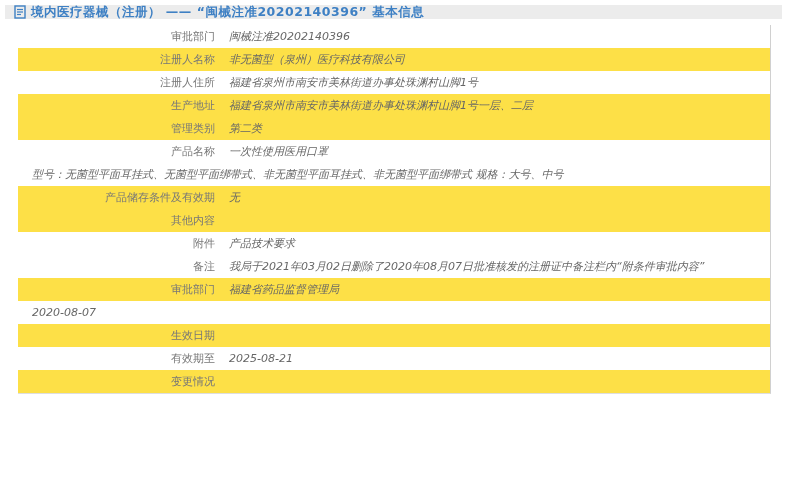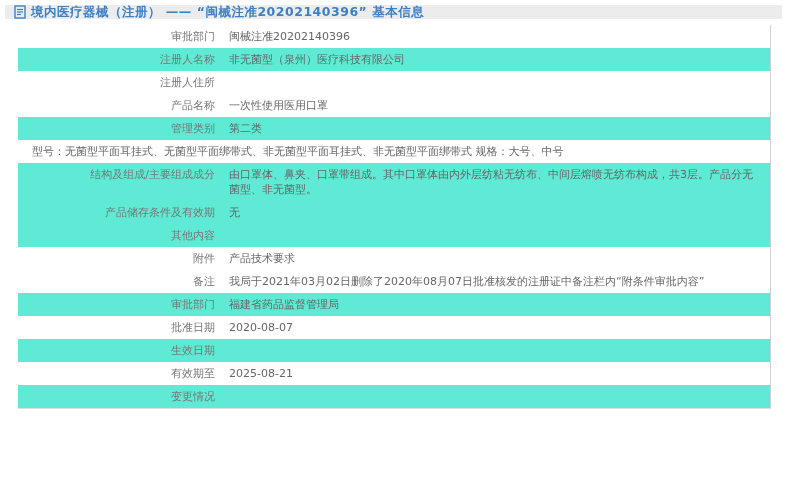--- a/index.html
+++ b/index.html
@@ -10,24 +10,24 @@
   
   .header-bar { margin:5px 8px 0 5px; height:14px; background:#ececec;
                 display:flex; align-items:center; padding-left:9px; }
   .doc-icon { display:inline-flex; margin-right:5px; }
   .title { color:#3e80c4; font-size:12.5px; font-weight:bold; letter-spacing:0.5px; }
 
   
   .info-table { margin:6px 19px 0 18px; border-right:1px solid #d0d0d0;
                 border-bottom:1px solid #dedede; }
   .row { display:flex; min-height:23px; }
-  .row.alt { background:#5eead4; }
+  .row.alt { background:#fde047; }
   .cell { font-size:11px; line-height:15px; padding:4px 0; }
   .cell.label { width:197px; text-align:right; color:#777; flex:0 0 197px; }
-  .cell.value { flex:1; padding-left:14px; padding-right:12px; color:#666; }
+  .cell.value { flex:1; padding-left:14px; padding-right:12px; color:#666;font-style:italic; }
 </style>
 </head>
 <body>
 
 <div class="page">
 
   <div class="header-bar">
     <span class="doc-icon">
       <svg width="12" height="14" viewBox="0 0 12 14" aria-hidden="true">
         <rect x="1" y="1" width="10" height="12" fill="none" stroke="#3e80c4" stroke-width="1.4"></rect>
@@ -60,62 +60,66 @@
       <span class="value-text">非无菌型（泉州）医疗科技有限公司</span>
       
     </div>
   </div>
 
   <div class="row">
     <div class="cell label">
       
       <span class="label-text">注册人住所</span>
     </div>
-  </div>
-
+    <div class="cell value">
+      <span class="value-text">福建省泉州市南安市美林街道办事处珠渊村山脚1号</span>
+      
+    </div>
+  </div>
+
+  <div class="row alt">
+    <div class="cell label">
+      
+      <span class="label-text">生产地址</span>
+    </div>
+    <div class="cell value">
+      <span class="value-text">福建省泉州市南安市美林街道办事处珠渊村山脚1号一层、二层</span>
+      
+    </div>
+  </div>
+
+  <div class="row alt">
+    <div class="cell label">
+      
+      <span class="label-text">管理类别</span>
+    </div>
+    <div class="cell value">
+      <span class="value-text">第二类</span>
+      
+    </div>
+  </div>
 
   <div class="row">
     <div class="cell label">
       
       <span class="label-text">产品名称</span>
     </div>
     <div class="cell value">
       <span class="value-text">一次性使用医用口罩</span>
       
     </div>
   </div>
 
-  <div class="row alt">
-    <div class="cell label">
-      
-      <span class="label-text">管理类别</span>
-    </div>
-    <div class="cell value">
-      <span class="value-text">第二类</span>
-      
-    </div>
-  </div>
-
   <div class="row">
     <div class="cell value">
       <span class="value-text">型号：无菌型平面耳挂式、无菌型平面绑带式、非无菌型平面耳挂式、非无菌型平面绑带式 规格：大号、中号</span>
       
     </div>
   </div>
 
-  <div class="row alt">
-    <div class="cell label">
-      
-      <span class="label-text">结构及组成/主要组成成分</span>
-    </div>
-    <div class="cell value">
-      <span class="value-text">由口罩体、鼻夹、口罩带组成。其中口罩体由内外层纺粘无纺布、中间层熔喷无纺布构成，共3层。产品分无菌型、非无菌型。</span>
-      
-    </div>
-  </div>
 
 
   <div class="row alt">
     <div class="cell label">
       
       <span class="label-text">产品储存条件及有效期</span>
     </div>
     <div class="cell value">
       <span class="value-text">无</span>
       
@@ -160,24 +164,20 @@
       
       <span class="label-text">审批部门</span>
     </div>
     <div class="cell value">
       <span class="value-text">福建省药品监督管理局</span>
       
     </div>
   </div>
 
   <div class="row">
-    <div class="cell label">
-      
-      <span class="label-text">批准日期</span>
-    </div>
     <div class="cell value">
       <span class="value-text">2020-08-07</span>
       
     </div>
   </div>
 
   <div class="row alt">
     <div class="cell label">
       
       <span class="label-text">生效日期</span>

